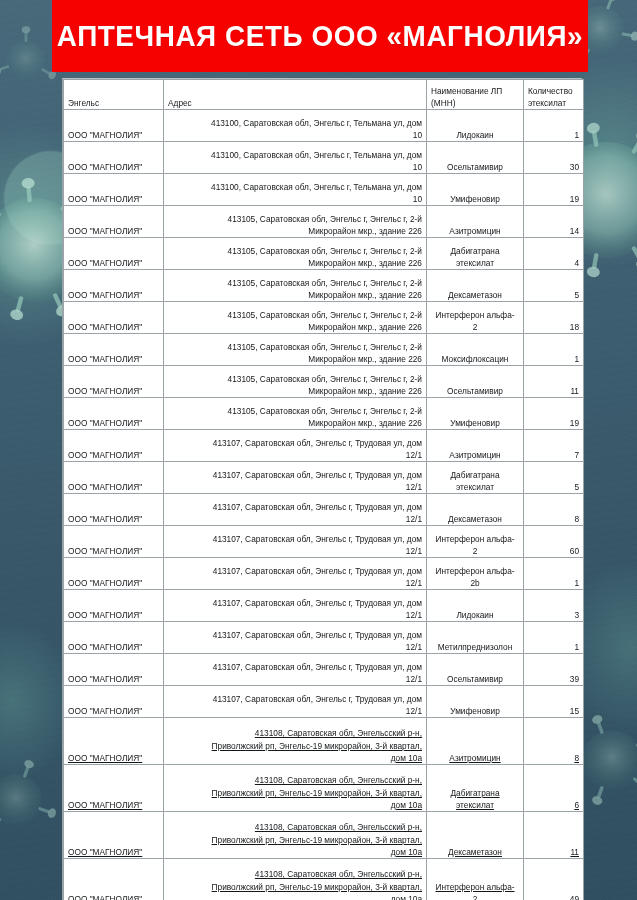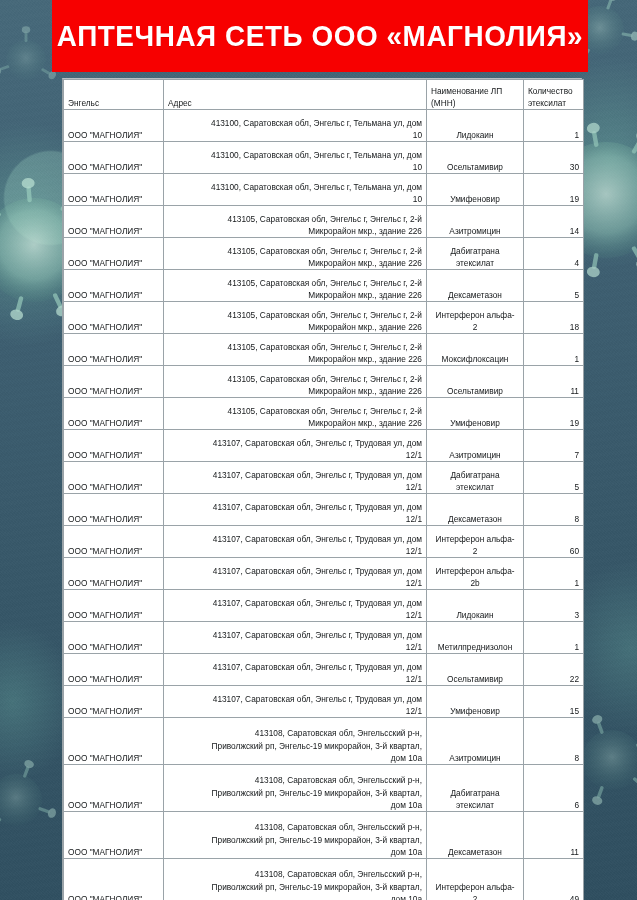--- a/index.html
+++ b/index.html
@@ -109,21 +109,21 @@
     padding-bottom: 3px;
   }
   thead th.qty { text-align: left; }
 
   td.apt  { text-align: left;  white-space: nowrap; }
   td.adr  { text-align: right; }
   td.lp   { text-align: center; }
   td.qty  { text-align: right; padding-right: 6px; }
 
   tbody tr.h2 td { height: 32px; }
-  tbody tr.h3 td { height: 47px; }
+  tbody tr.h3 td { height: 47px; text-decoration: underline; }
 
   .adr-line { display: block; }
 
   
   .footer-banner {
     position: absolute;
     left: 68px; top: 869px;
     width: 420px; height: 34px;
     background: #f70000;
     z-index: 5;
@@ -461,21 +461,21 @@
         </tr>
         <tr class="h2">
           <td class="apt">ООО "МАГНОЛИЯ"</td>
           <td class="adr">
             <span class="adr-line">413107, Саратовская обл, Энгельс г, Трудовая ул, дом</span>
             <span class="adr-line">12/1</span>
           </td>
           <td class="lp">
             <span class="adr-line">Осельтамивир</span>
           </td>
-          <td class="qty">22</td>
+          <td class="qty">39</td>
         </tr>
         <tr class="h2">
           <td class="apt">ООО "МАГНОЛИЯ"</td>
           <td class="adr">
             <span class="adr-line">413107, Саратовская обл, Энгельс г, Трудовая ул, дом</span>
             <span class="adr-line">12/1</span>
           </td>
           <td class="lp">
             <span class="adr-line">Умифеновир</span>
           </td>

